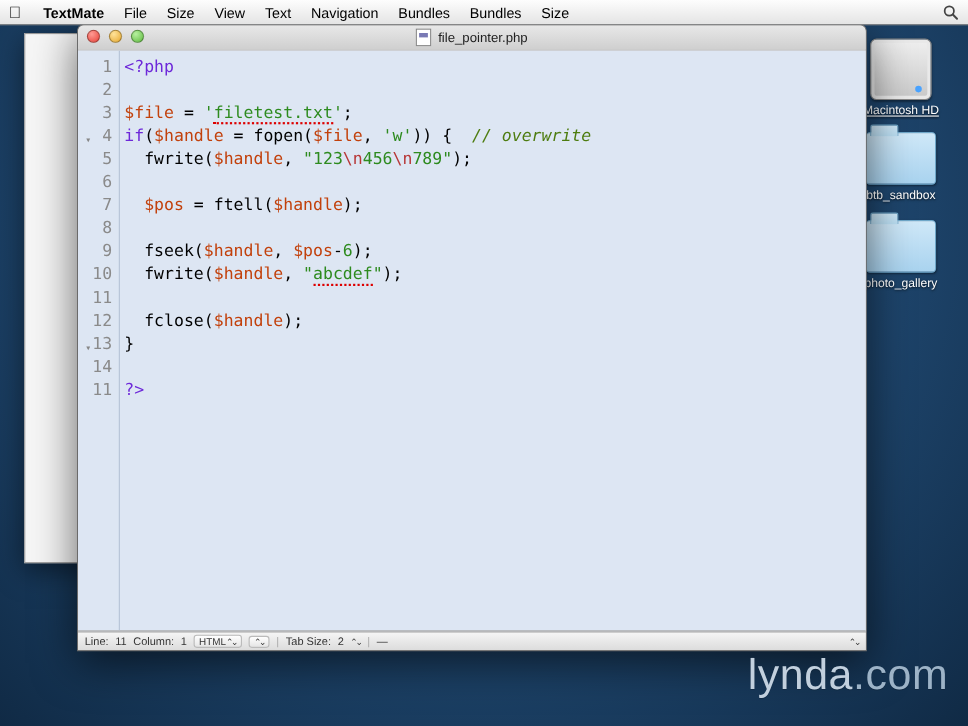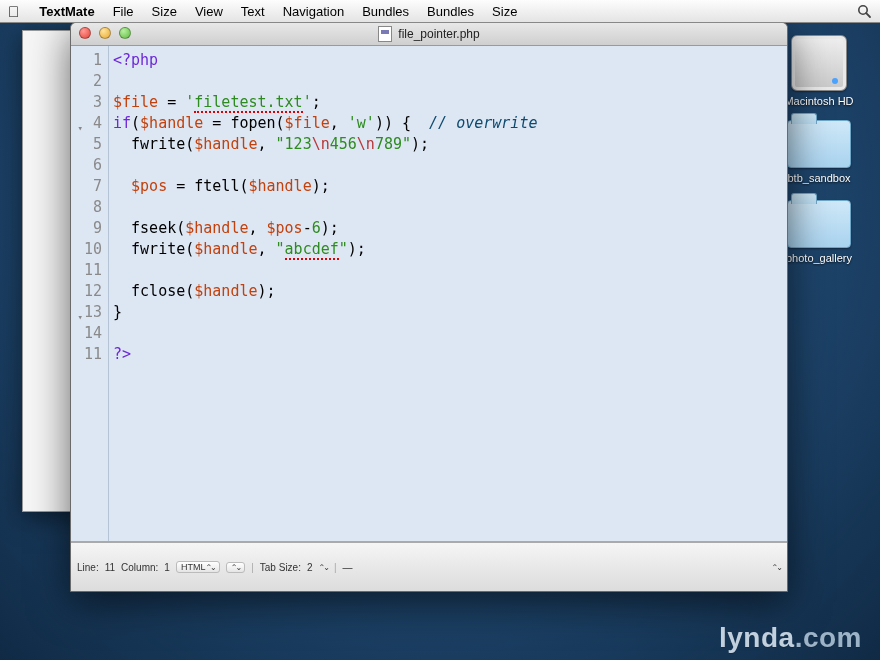--- a/index.html
+++ b/index.html
@@ -33,29 +33,29 @@
 .phpico::after{content:"";position:absolute;top:3px;left:2px;right:2px;height:4px;background:#7a7ab5}
 .editor{flex:1;display:flex;background:#dde6f3;overflow:hidden;border-bottom:1px solid #aaa}
 .gutter{width:38px;background:#dde6f3;border-right:1px solid #b5c3d6;font:15px/21px Monaco,Menlo,Consolas,monospace;color:#8a8a8a;text-align:right;padding:4px 6px 4px 0;box-sizing:border-box;position:relative}
 .gutter .ln{height:21px}
 .gutter .fold{position:absolute;left:2px;width:10px;height:10px;font-size:9px;color:#888}
 .code{flex:1;font:15px/21px Monaco,Menlo,Consolas,monospace;color:#000;padding:4px 0 4px 4px;white-space:pre;position:relative}
 .code .row{height:21px}
 .k-var{color:#c2410c}
 .k-str{color:#2e8b1f}
 .k-kw{color:#6d28d9}
-.k-cmt{color:#0c4a6e;font-style:italic}
+.k-cmt{color:#4d7c0f;font-style:italic}
 .k-esc{color:#b83838}
 .squig{border-bottom:2px dotted #d00}
-.statusbar{height:16px;background:linear-gradient(#f5f5f5,#dcdcdc);border-top:1px solid #aaa;display:flex;align-items:center;font-size:10px;color:#333;padding:16px 6px;gap:6px}
+.statusbar{height:16px;background:linear-gradient(#f5f5f5,#dcdcdc);border-top:1px solid #aaa;display:flex;align-items:center;font-size:10px;color:#333;padding:0 6px;gap:6px}
 .statusbar .sep{color:#aaa}
 .statusbar .drop{border:1px solid #bbb;border-radius:3px;padding:0 4px;background:linear-gradient(#fff,#e5e5e5);font-size:9px;display:flex;align-items:flex-end;gap:0}
 .statusbar .arrows{font-size:8px;letter-spacing:-2px}
 .statusbar .flex1{flex:1}
-.watermark{position:absolute;right:18px;bottom:6px;font-size:28px;letter-spacing:.5px;font-weight:700;color:#c2d0de;text-shadow:0 1px 0 rgba(0,0,0,.15);z-index:30;font-family:"Lucida Grande",Arial}
+.watermark{position:absolute;right:18px;bottom:24px;font-size:39px;letter-spacing:.5px;font-weight:400;color:#c2d0de;text-shadow:0 1px 0 rgba(0,0,0,.15);z-index:30;font-family:"Lucida Grande",Arial}
 .watermark .dot{color:#9db3c7}
 </style>
 </head>
 <body>
 
 <div class="desktop"></div>
 
 <div class="menubar">
   <span class="apple"></span>
   <span class="app">TextMate</span>
@@ -70,21 +70,21 @@
   <span class="spacer"></span>
   <span class="spot">
     <svg width="16" height="16" viewBox="0 0 16 16">
         <circle cx="7" cy="7" r="4.2" fill="none" stroke="#444" stroke-width="1.6"></circle>
         <line x1="10.2" y1="10.2" x2="14" y2="14" stroke="#444" stroke-width="1.8" stroke-linecap="round"></line>
       </svg>
   </span>
 </div>
 
 <div id="dicons">
-    <div class="dicon" style="top: 35px;">
+    <div class="dicon" style="top: 35px; text-decoration: underline;">
       <div class="drive"></div>
       <div>Macintosh HD</div>
     </div>
     <div class="dicon" style="top: 120px;">
       <div class="folder"></div>
       <div>btb_sandbox</div>
     </div>
     <div class="dicon" style="top: 200px;">
       <div class="folder"></div>
       <div>photo_gallery</div>

